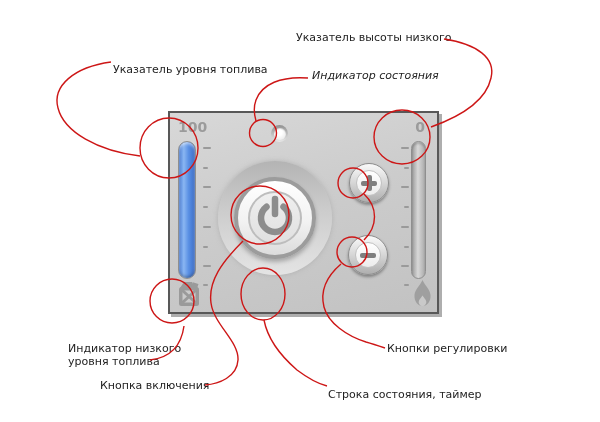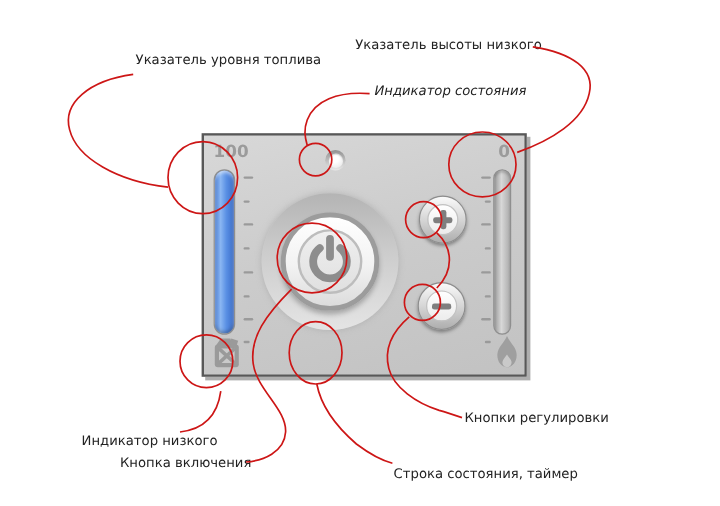--- a/index.html
+++ b/index.html
@@ -153,28 +153,29 @@
     <rect x="5.5" y="10.5" width="13" height="12" rx="1" fill="#cacaca"></rect>
     <path d="M5.5 10.5 L18.5 22.5 M18.5 10.5 L5.5 22.5" stroke="#9a9a9a" stroke-width="3"></path>
   </svg>
 
   <svg class="corner-icon" style="left:242px;top:167px;" width="21" height="27" viewBox="0 0 21 27">
     <path d="M10.5 0 C 13 6 18 9 18.5 15 C 19 21.5 15 26 10.5 26 C 6 26 2 21.5 2.5 15 C 3 9 8 6 10.5 0 Z" fill="#9f9f9f"></path>
     <path d="M10.5 26 C 8.2 26 6.2 23.6 6.8 21.2 C 7.3 19.2 9.2 17.6 10.5 15.4 C 11.8 17.6 13.7 19.2 14.2 21.2 C 14.8 23.6 12.8 26 10.5 26 Z" fill="#c9c9c9"></path>
   </svg>
 </div>
 
-<div class="label" style="left:113px;top:44px;">Указатель уровня топлива</div>
+<div class="label" style="left:113px;top:64px;">Указатель уровня топлива</div>
 
 <div class="label" style="left:296px;top:32px;">Указатель высоты низкого</div>
 
 <div class="label" style="left:312px;top:70px;font-style:italic;">Индикатор состояния</div>
 
-<div class="label" style="left:68px;top:343px;margin-top:19px;">
+<div class="label" style="left:68px;top:343px;">
   <div>Индикатор низкого</div>
+  <div>уровня топлива</div>
 </div>
 
 <div class="label" style="left:100px;top:380px;">Кнопка включения</div>
 
 <div class="label" style="left:328px;top:359px;margin-top:30px;">Строка состояния, таймер</div>
 
 <div class="label" style="left:387px;top:343px;">Кнопки регулировки</div>
 
 <svg class="overlay" width="600" height="422" viewBox="0 0 600 422">
   <g fill="none" stroke="#cd1616" stroke-width="1.4">

